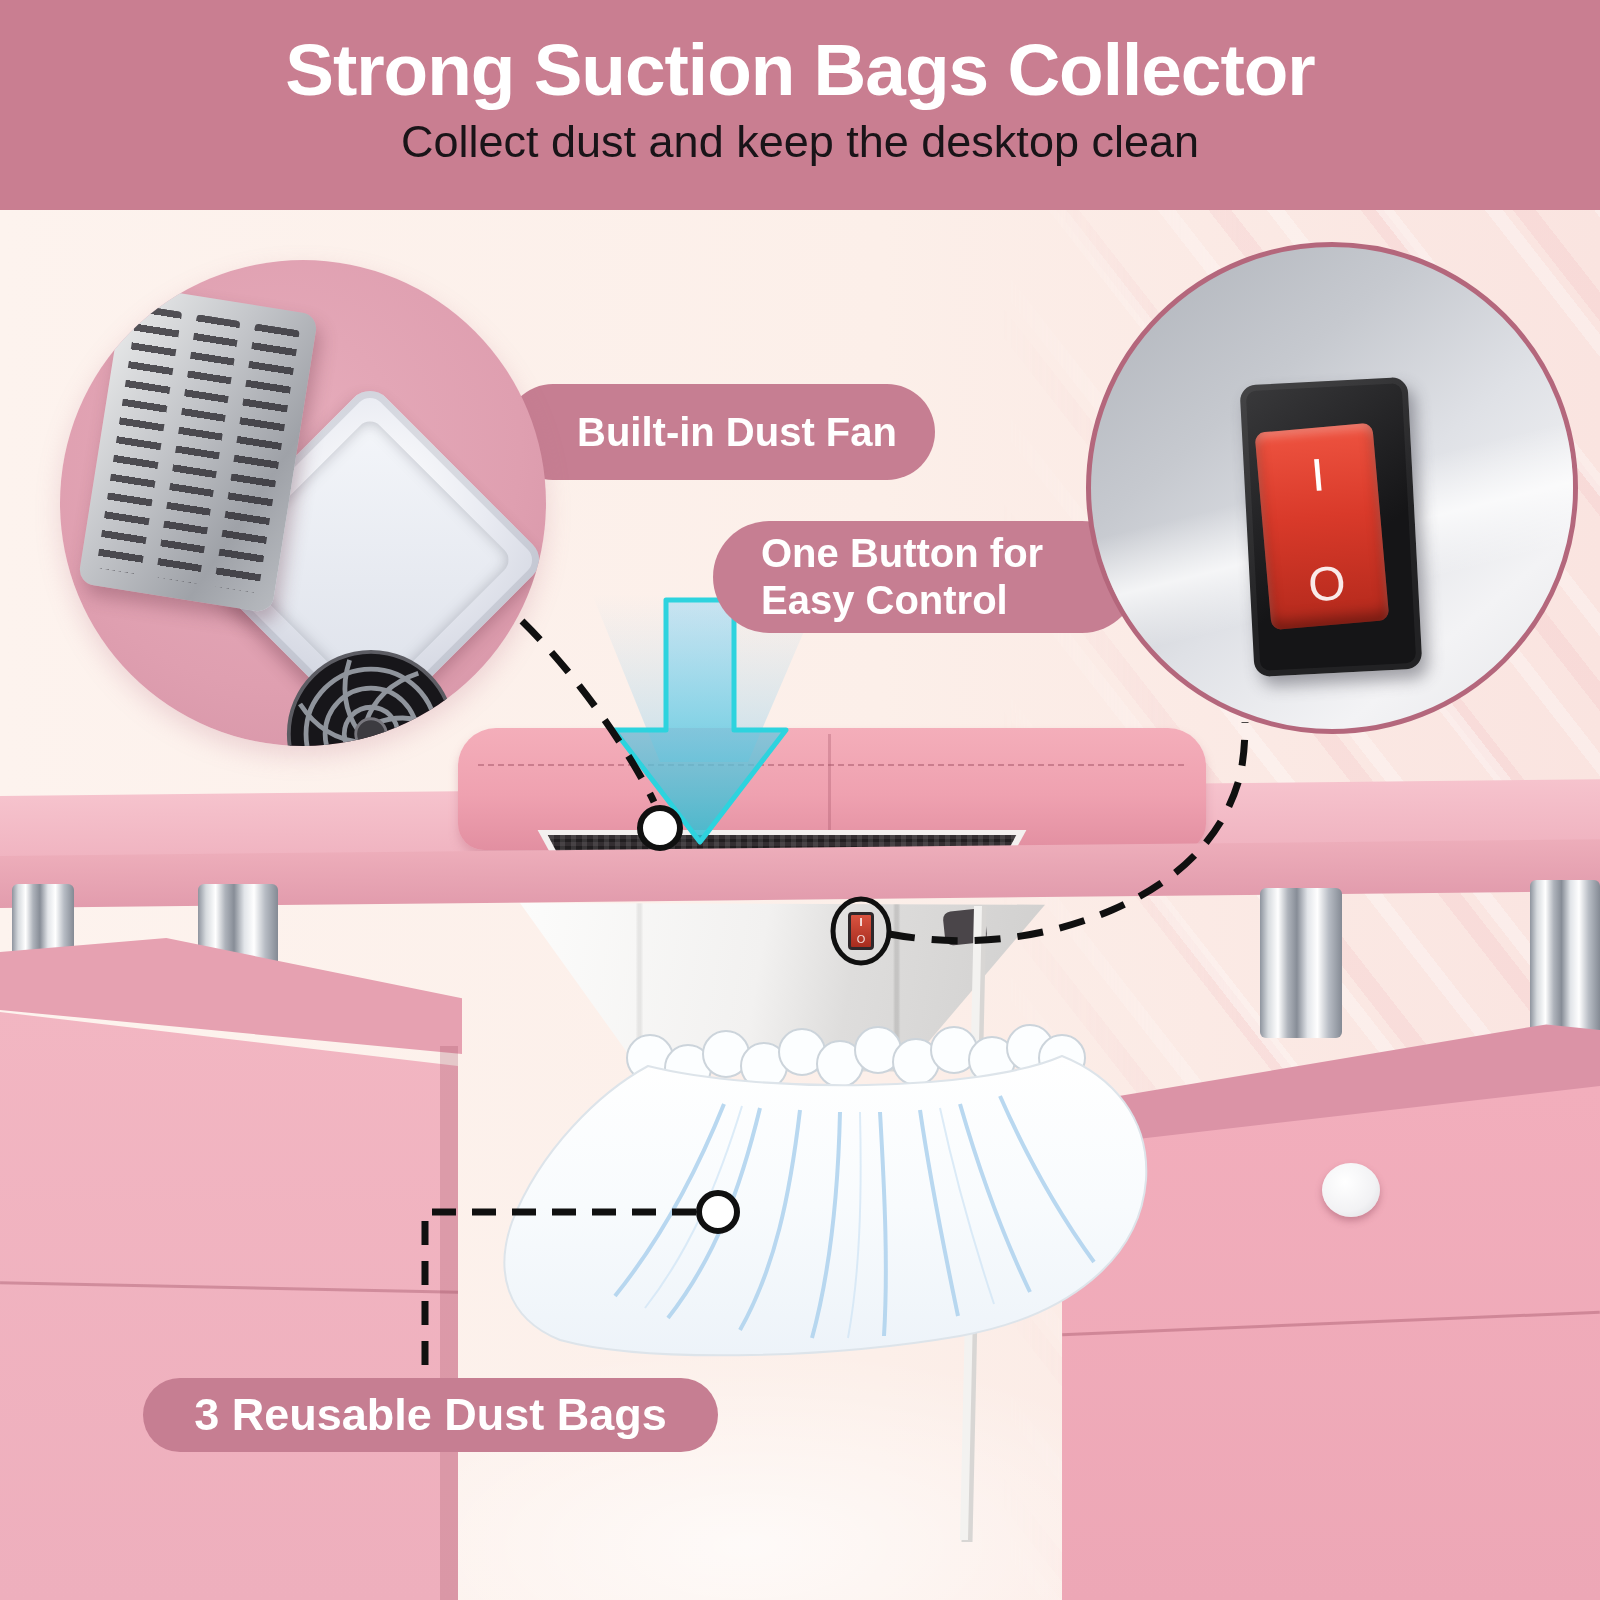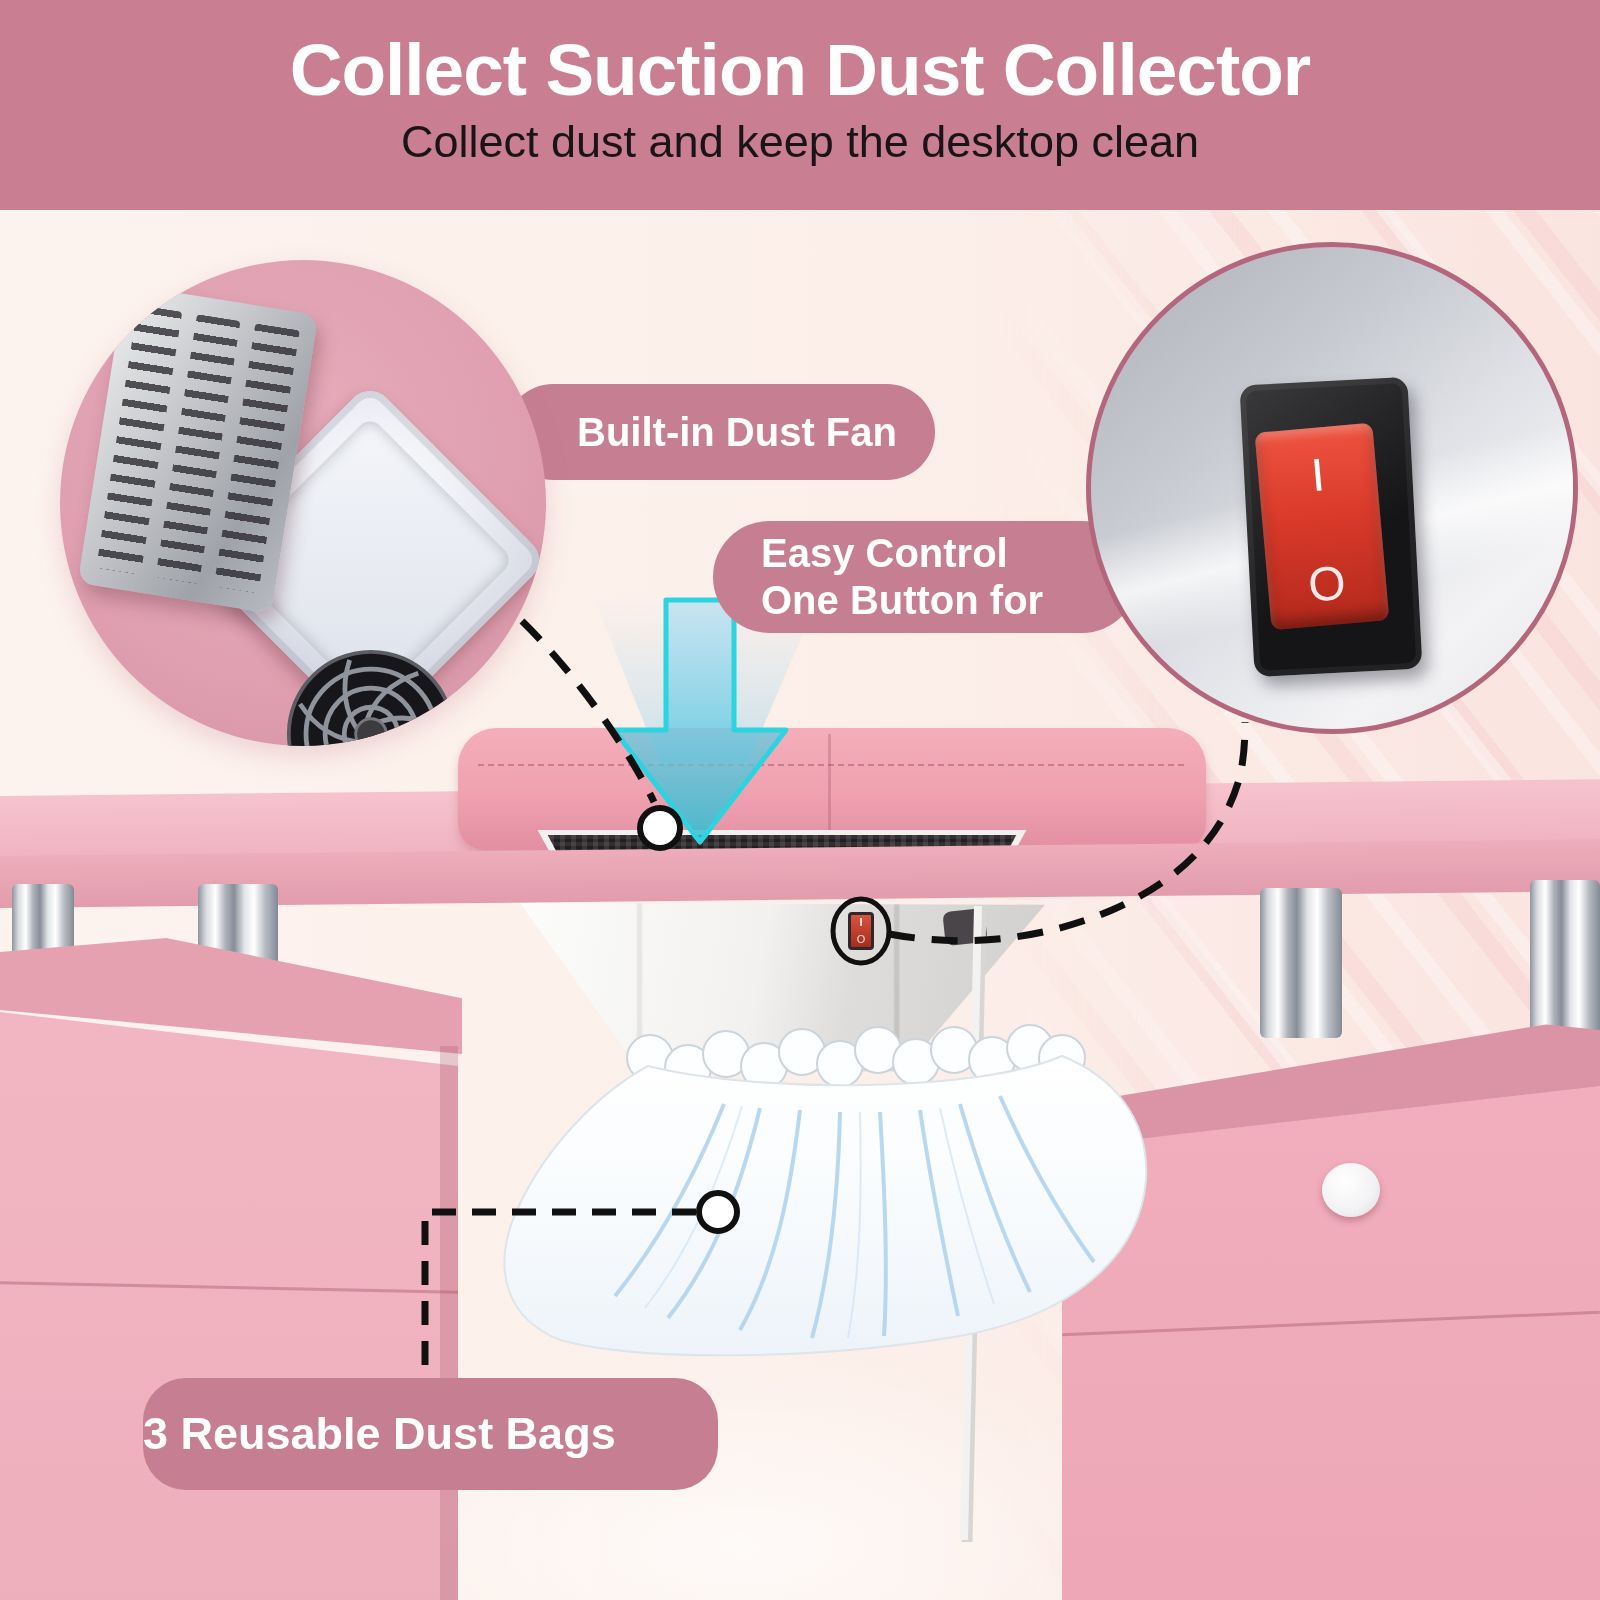--- a/index.html
+++ b/index.html
@@ -124,21 +124,21 @@
   }
   .mini-switch .on{font-size:11px;line-height:11px;font-weight:700;color:rgba(255,255,255,.95);}
   .mini-switch .off{font-size:11px;line-height:11px;font-weight:400;color:rgba(255,255,255,.85);}
 
   svg.scene-extras{left:0;top:0;width:1600px;height:1600px;z-index:12;}
 
   
   .pill{position:absolute;background:#c67e92;color:#ffffff;z-index:20;display:flex;align-items:center;box-sizing:border-box;}
   .pill-dust-fan{left:505px;top:384px;width:430px;height:96px;border-radius:48px;justify-content:center;padding-left:34px;font-size:40px;font-weight:600;}
   .pill-one-button{left:713px;top:521px;width:425px;height:112px;border-radius:56px;padding-left:48px;font-size:40px;font-weight:600;line-height:47px;}
-  .pill-dust-bags{left:143px;top:1378px;width:575px;height:112px;border-radius:43px;font-size:45px;font-weight:600;}
+  .pill-dust-bags{left:143px;top:1378px;width:575px;height:74px;border-radius:43px;justify-content:center;font-size:45px;font-weight:600;}
 
   
   .inset{position:absolute;border-radius:50%;overflow:hidden;z-index:30;}
   .inset-left{
     left:60px;top:260px;width:486px;height:486px;
     background:radial-gradient(circle at 45% 38%, #e7adbc 0%, #df9fb0 60%, #d391a4 100%);
     box-shadow:0 10px 24px rgba(190,120,140,.25);
   }
   .inset-right{
     left:1086px;top:242px;width:482px;height:482px;border:5px solid #b4677c;
@@ -296,22 +296,22 @@
       <span class="on">I</span>
       <span class="off">O</span>
     </div>
   </div>
 
   <div class="pill pill-dust-fan">
     <span>Built-in Dust Fan</span>
   </div>
   <div class="pill pill-one-button">
     <span>
+      <span style="display:block">One Button for</span>
       <span style="display:block">Easy Control</span>
-      <span style="display:block">One Button for</span>
     </span>
   </div>
   <div class="pill pill-dust-bags">
     <span>3 Reusable Dust Bags</span>
   </div>
 
   <div class="inset inset-left">
     <div class="fan-module">
       <div class="recess"></div>
     </div>
@@ -358,17 +358,17 @@
     <circle cx="660" cy="828" r="20" fill="#ffffff" stroke="#101010" stroke-width="6"></circle>
 
     <ellipse cx="861" cy="931" rx="28" ry="32" fill="none" stroke="#101010" stroke-width="5"></ellipse>
     <path d="M 889,934 C 965,948 1042,940 1112,910 C 1185,878 1225,832 1240,776 C 1244,758 1245,740 1245,722" fill="none" stroke="#101010" stroke-width="7" stroke-dasharray="26 17"></path>
 
     <path d="M 696,1212 L 425,1212 L 425,1376" fill="none" stroke="#101010" stroke-width="7" stroke-dasharray="24 16"></path>
     <circle cx="718" cy="1212" r="19" fill="#ffffff" stroke="#101010" stroke-width="6"></circle>
   </svg>
 
   <div class="abs header">
-    <div class="title">Collect Suction Dust Collector</div>
+    <div class="title">Strong Suction Bags Collector</div>
     <div class="subtitle">Collect dust and keep the desktop clean</div>
   </div>
 
 </div>
 
 </body></html>

